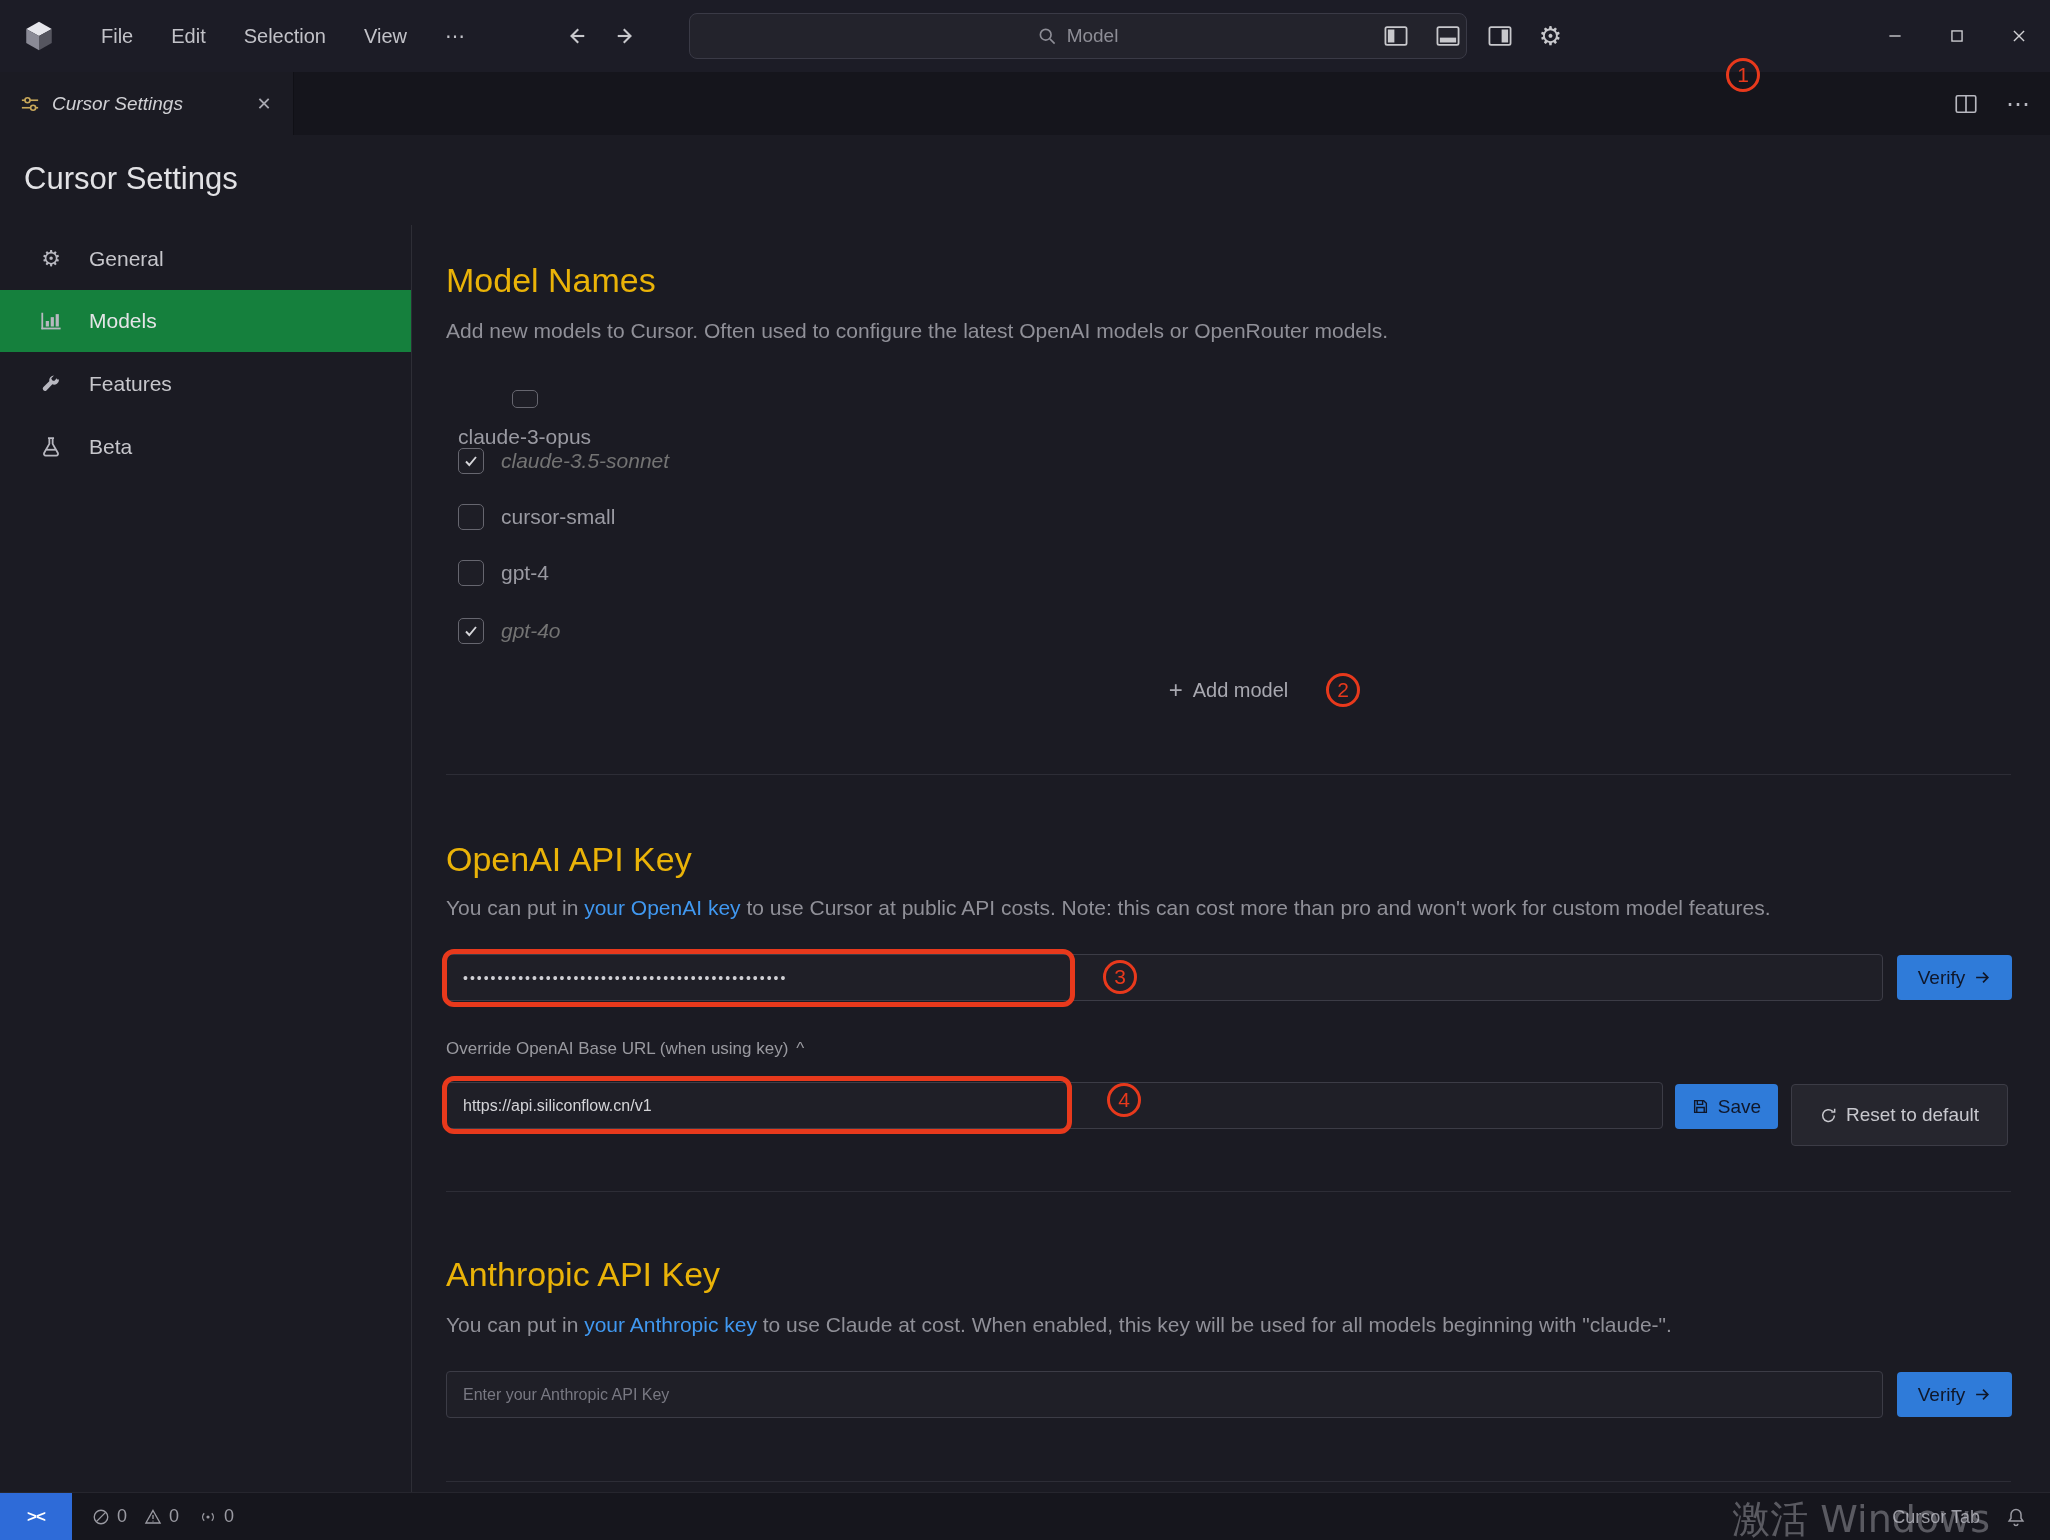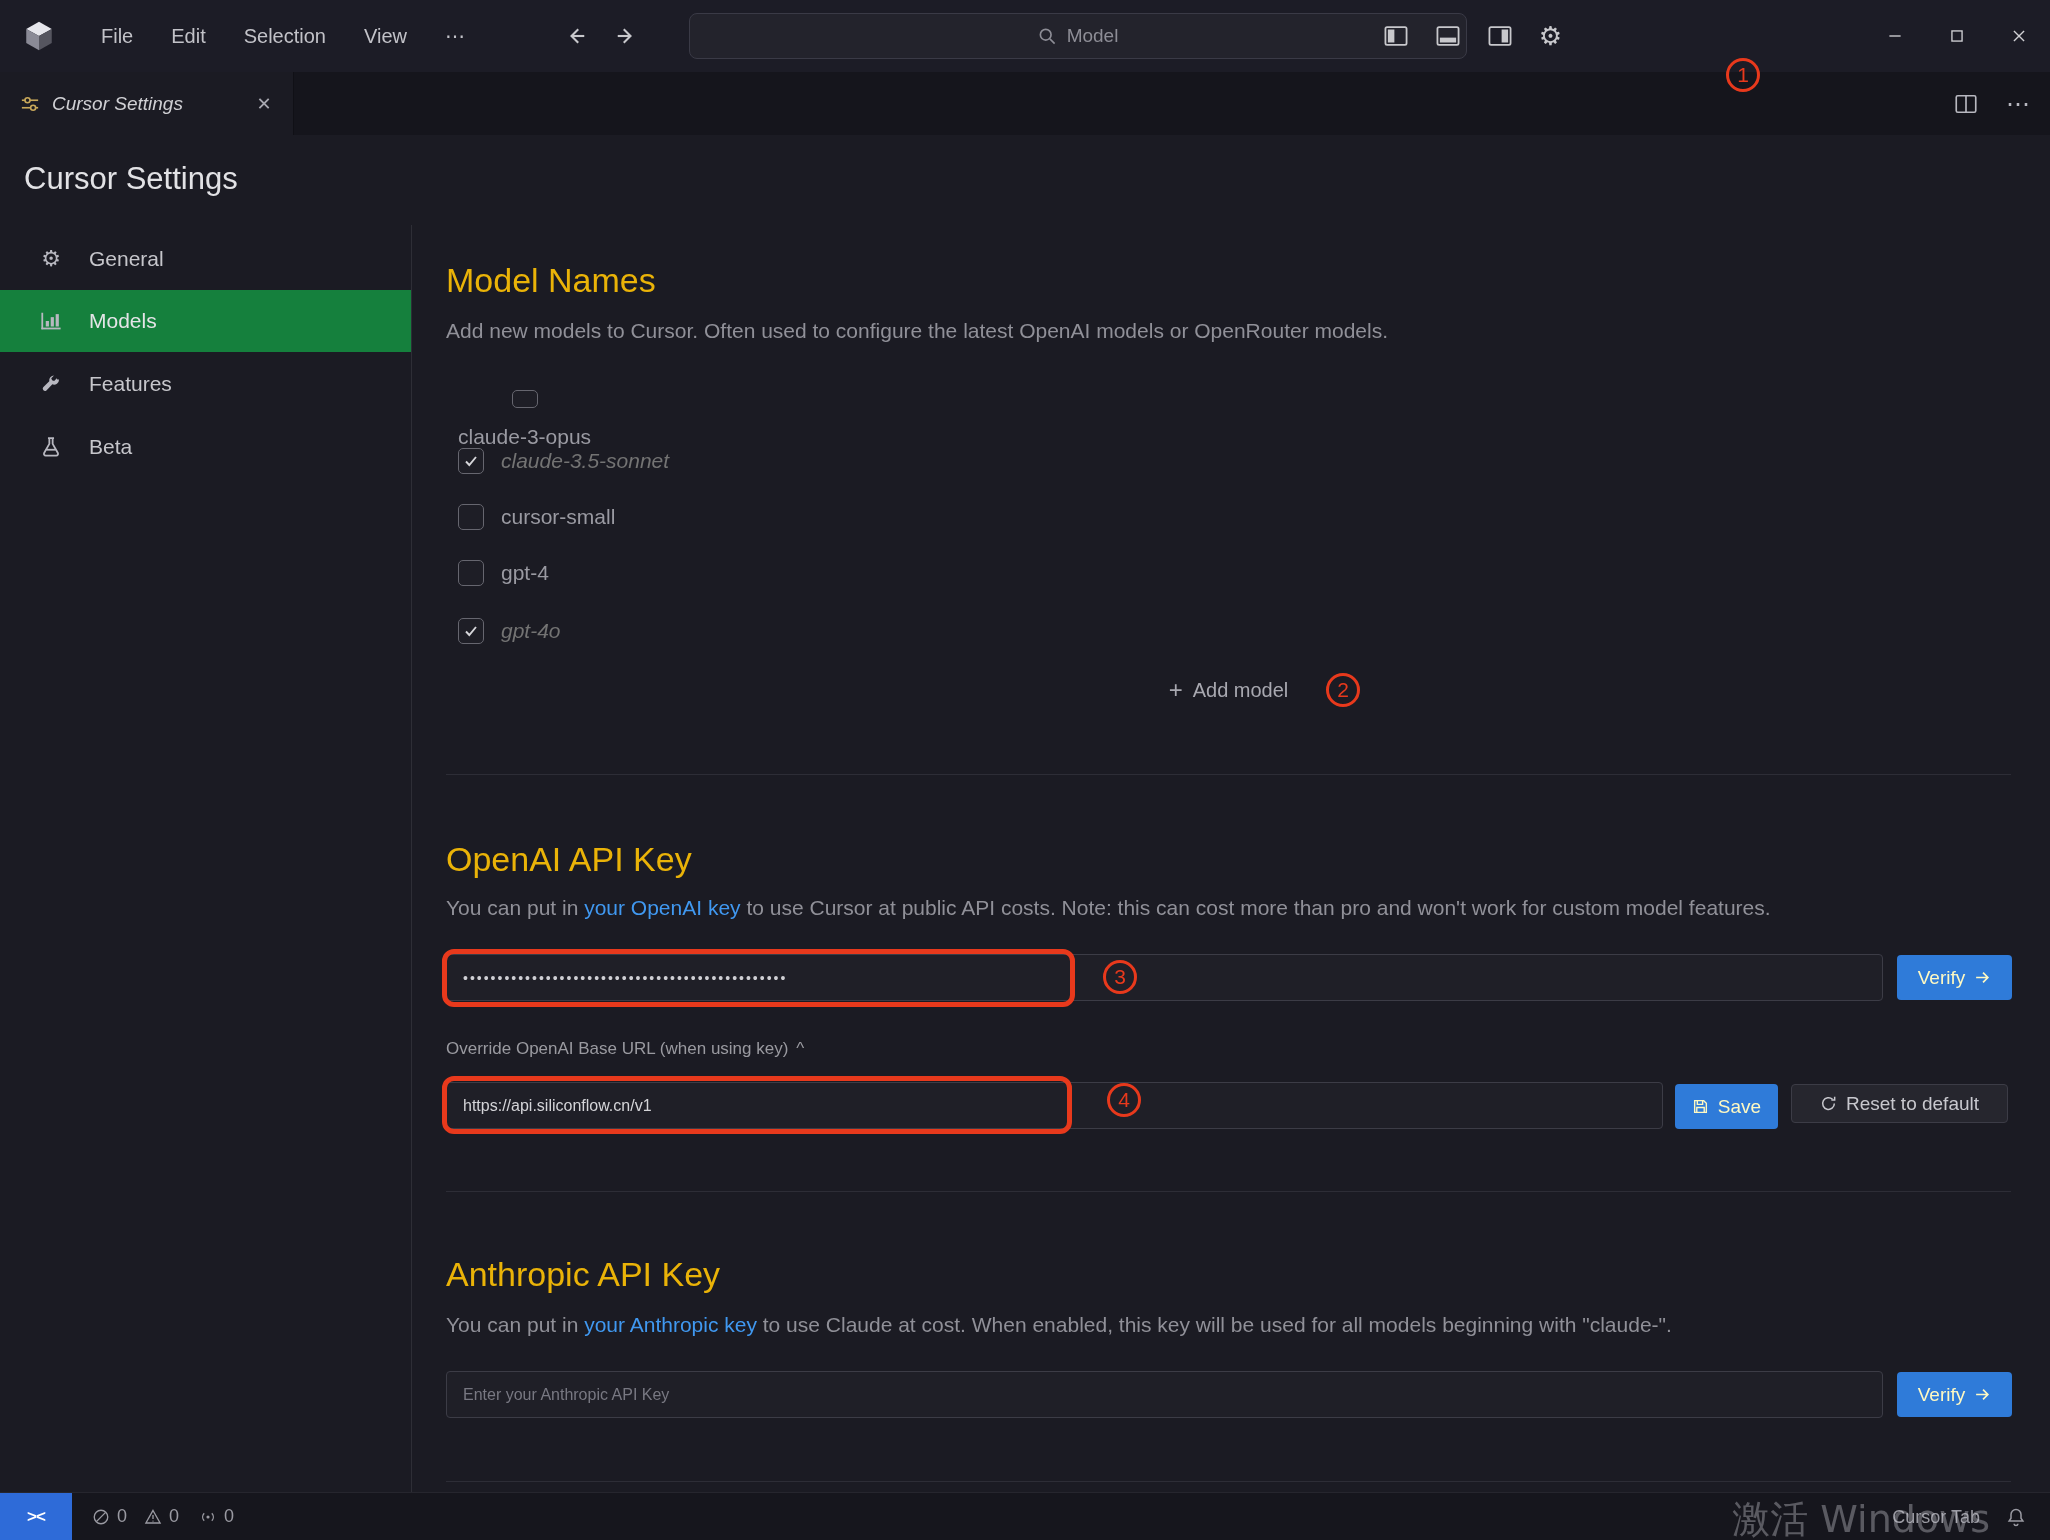--- a/index.html
+++ b/index.html
@@ -62,21 +62,21 @@
   .add-model-wrap { position:absolute; left:34px; top:450px; width:1565px; height:30px;
     display:flex; align-items:center; justify-content:center; }
   .add-model { display:flex; align-items:center; gap:10px; color:#a8a8b0; font-size:20px; cursor:pointer; }
   .plus { font-size:24px; line-height:20px; color:#a8a8b0; }
 
   .text-input { position:absolute; background:#1f1f27; border:1px solid #3c3c46; border-radius:4px;
     color:#d4d4d8; font-size:16px; padding:0 16px; font-family:"Liberation Sans", sans-serif; outline:none; }
   .text-input::placeholder { color:#787882; }
   .key-input { letter-spacing:2px; font-size:14px; color:#cfcfd4; }
 
-  .btn-blue { position:absolute; background:#2f7bd9; border:none; border-radius:4px; color:#fef9c3;
+  .btn-blue { position:absolute; background:#2f7bd9; border:none; border-radius:4px; color:#0f172a;
     font-size:19px; display:flex; align-items:center; justify-content:center; gap:9px; cursor:pointer;
     font-family:"Liberation Sans", sans-serif; }
   .btn-ghost { position:absolute; background:#26262e; border:1px solid #3c3c46; border-radius:4px;
     color:#c8c8ce; font-size:19px; display:flex; align-items:center; justify-content:center; gap:9px;
     cursor:pointer; font-family:"Liberation Sans", sans-serif; }
 
   .url-label { position:absolute; left:34px; font-size:17px; color:#9a9aa0; display:flex; align-items:center; gap:8px; }
 
   
   .anno-rect { position:absolute; border:5px solid #e8391c; border-radius:12px; pointer-events:none; }
@@ -324,21 +324,21 @@
         <span>4</span>
       </div>
     <button class="btn-blue" style="left:1263px; top:859px; width:103px; height:45px;">
       <svg width="17" height="17" viewBox="0 0 16 16" fill="none" stroke="currentColor" stroke-width="1.3">
         <path d="M2.5 2.5 h8.5 l2.5 2.5 v8.5 h-11 z"></path>
           <path d="M5 2.5 v3.5 h5 v-3.5"></path>
           <path d="M4.5 13.5 v-4.5 h7 v4.5"></path>
       </svg>
       <span>Save</span>
     </button>
-    <button class="btn-ghost" style="left:1379px; top:859px; width:217px; height:39px;">
+    <button class="btn-ghost" style="left:1379px; top:859px; width:217px; height:62px;">
       <svg width="17" height="17" viewBox="0 0 16 16" fill="none" stroke="currentColor" stroke-width="1.4">
         <path d="M13.5 8 a5.5 5.5 0 1 1 -1.7 -3.95"></path>
           <path d="M13.8 1.6 v3.1 h-3.1"></path>
       </svg>
       <span>Reset to default</span>
     </button>
 
     <div class="divider" style="top:966px;"></div>
 
     <div class="h-section" style="top:1027px;">Anthropic API Key</div>

